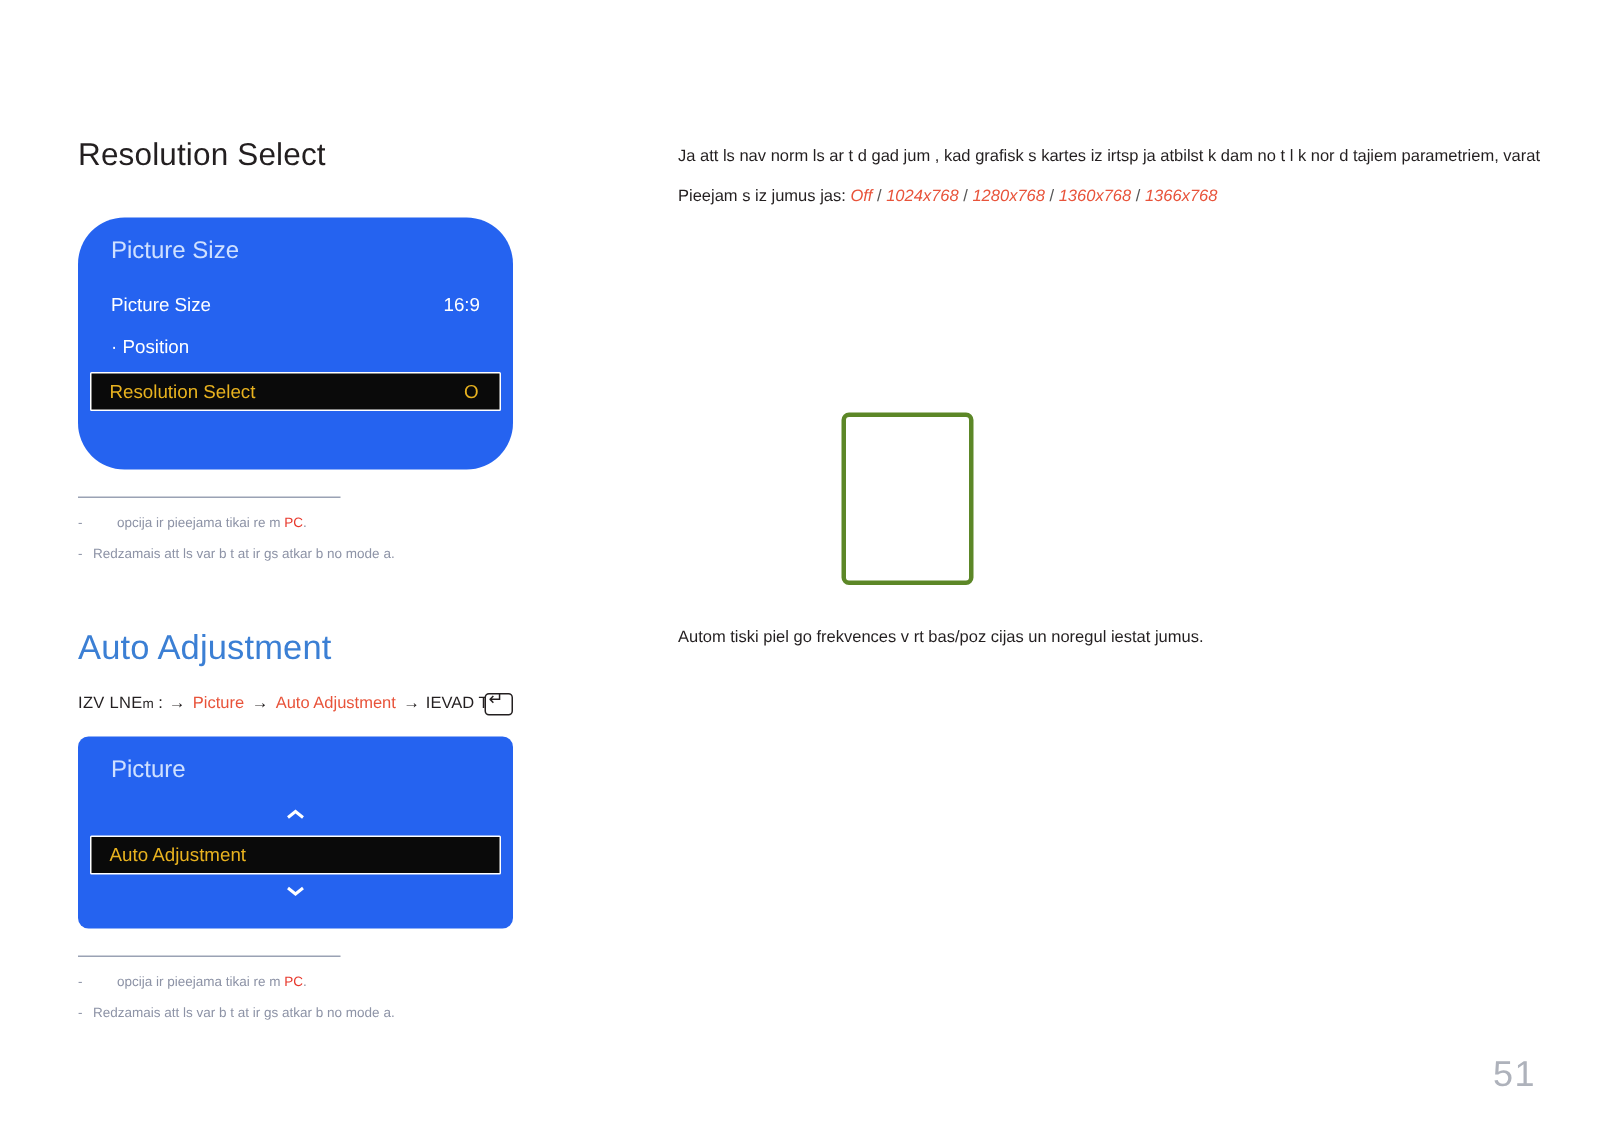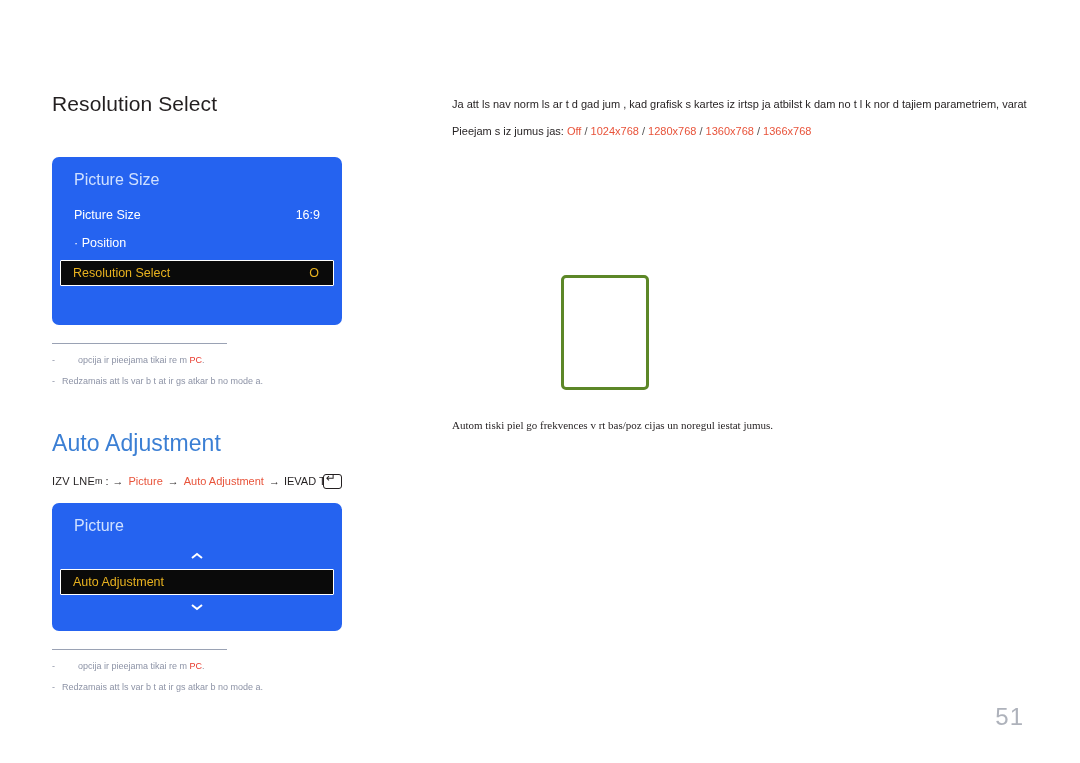--- a/index.html
+++ b/index.html
@@ -157,21 +157,21 @@
     line-height: 1.55;
     color: #231f20;
     margin: 0 0 12px 0;
   }
   .body-para.tight { margin-bottom: 2px; }
   .avail-line {
     font-size: 11px;
     color: #231f20;
     margin: 0;
   }
-  .avail-opt { color: #e8533a; }
+  .avail-opt { color: #e8533a; font-style: italic; }
   .avail-sep { color: #555555; }
 
   .green-box {
     position: absolute;
     left: 561px;
     top: 275px;
     width: 88px;
     height: 115px;
     border: 3px solid #5c8727;
     border-radius: 5px;
@@ -179,40 +179,39 @@
     box-sizing: border-box;
   }
 
   .caption-line {
     position: absolute;
     left: 452px;
     top: 419px;
     font-size: 11px;
     color: #231f20;
     white-space: nowrap;
-    font-family: Liberation Serif, serif;
   }
 
   .page-number {
     position: absolute;
     right: 56px;
     bottom: 32px;
     font-size: 24px;
     color: #aeb2bb;
     letter-spacing: 1px;
   }
 </style>
 </head>
 <body>
 
 <div class="left-col">
 
   <h1 class="section-heading">Resolution Select</h1>
 
-  <div class="osd" style="margin-top:42px;">
+  <div class="osd" style="margin-top:30px;border-radius:31px;">
     <div class="osd-title">Picture Size</div>
 
     <div class="osd-row">
       <span class="label">Picture Size</span>
       <span class="value">16:9</span>
     </div>
 
     <div class="osd-row">
       <span class="label">· Position</span>
       <span class="value"></span>

